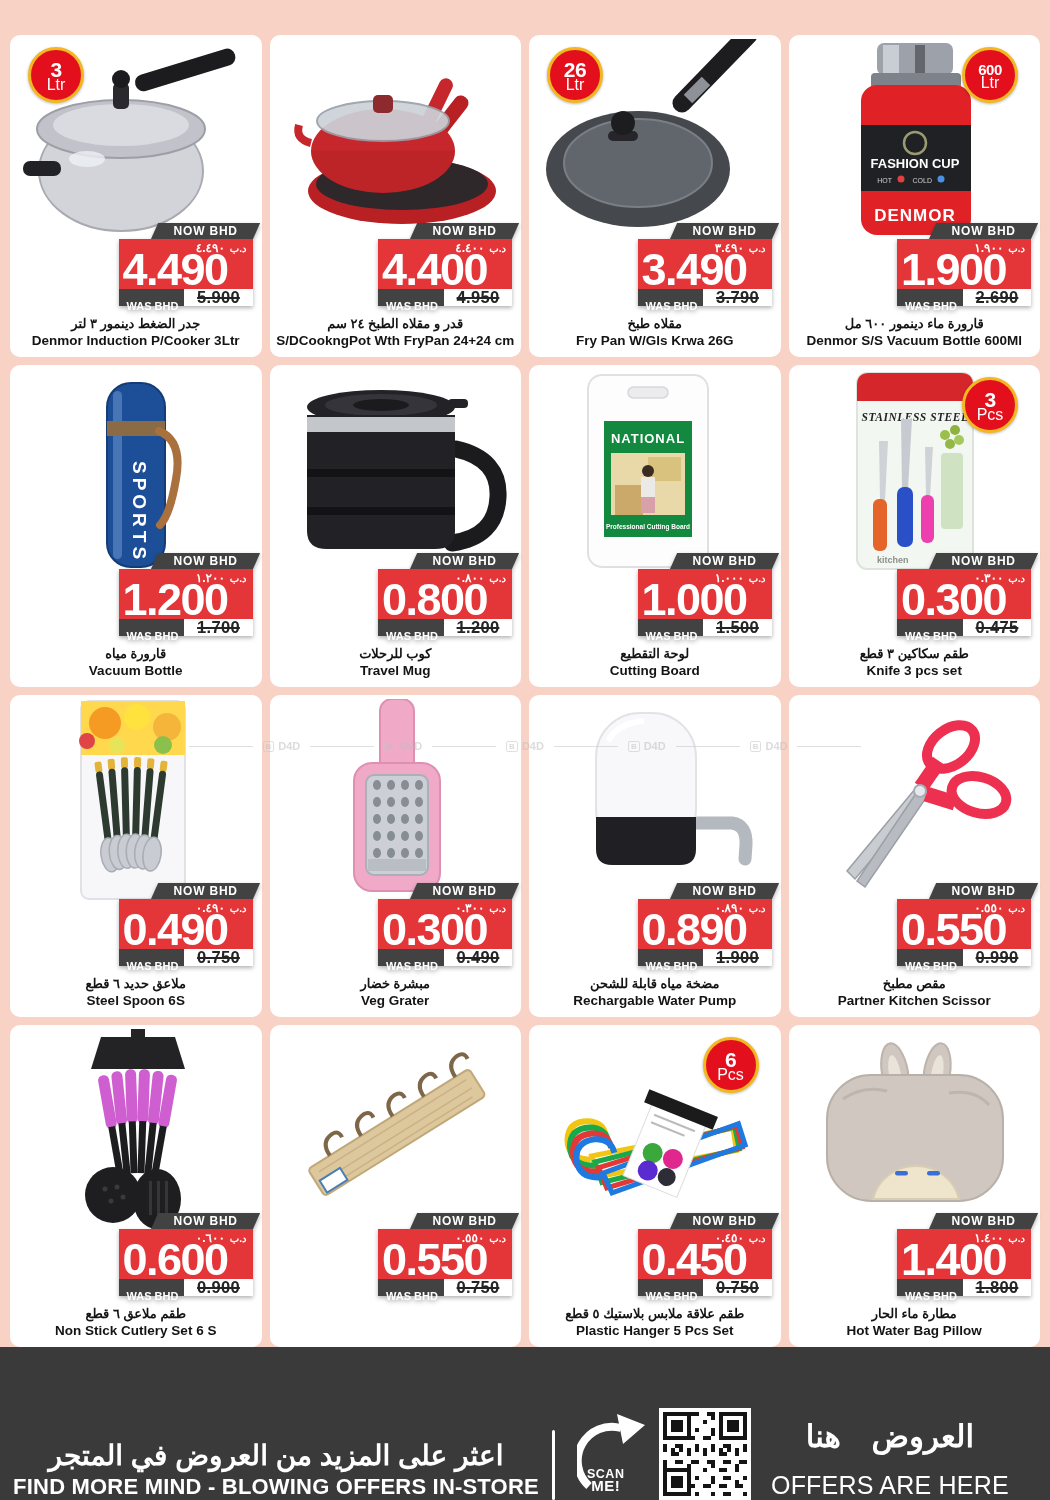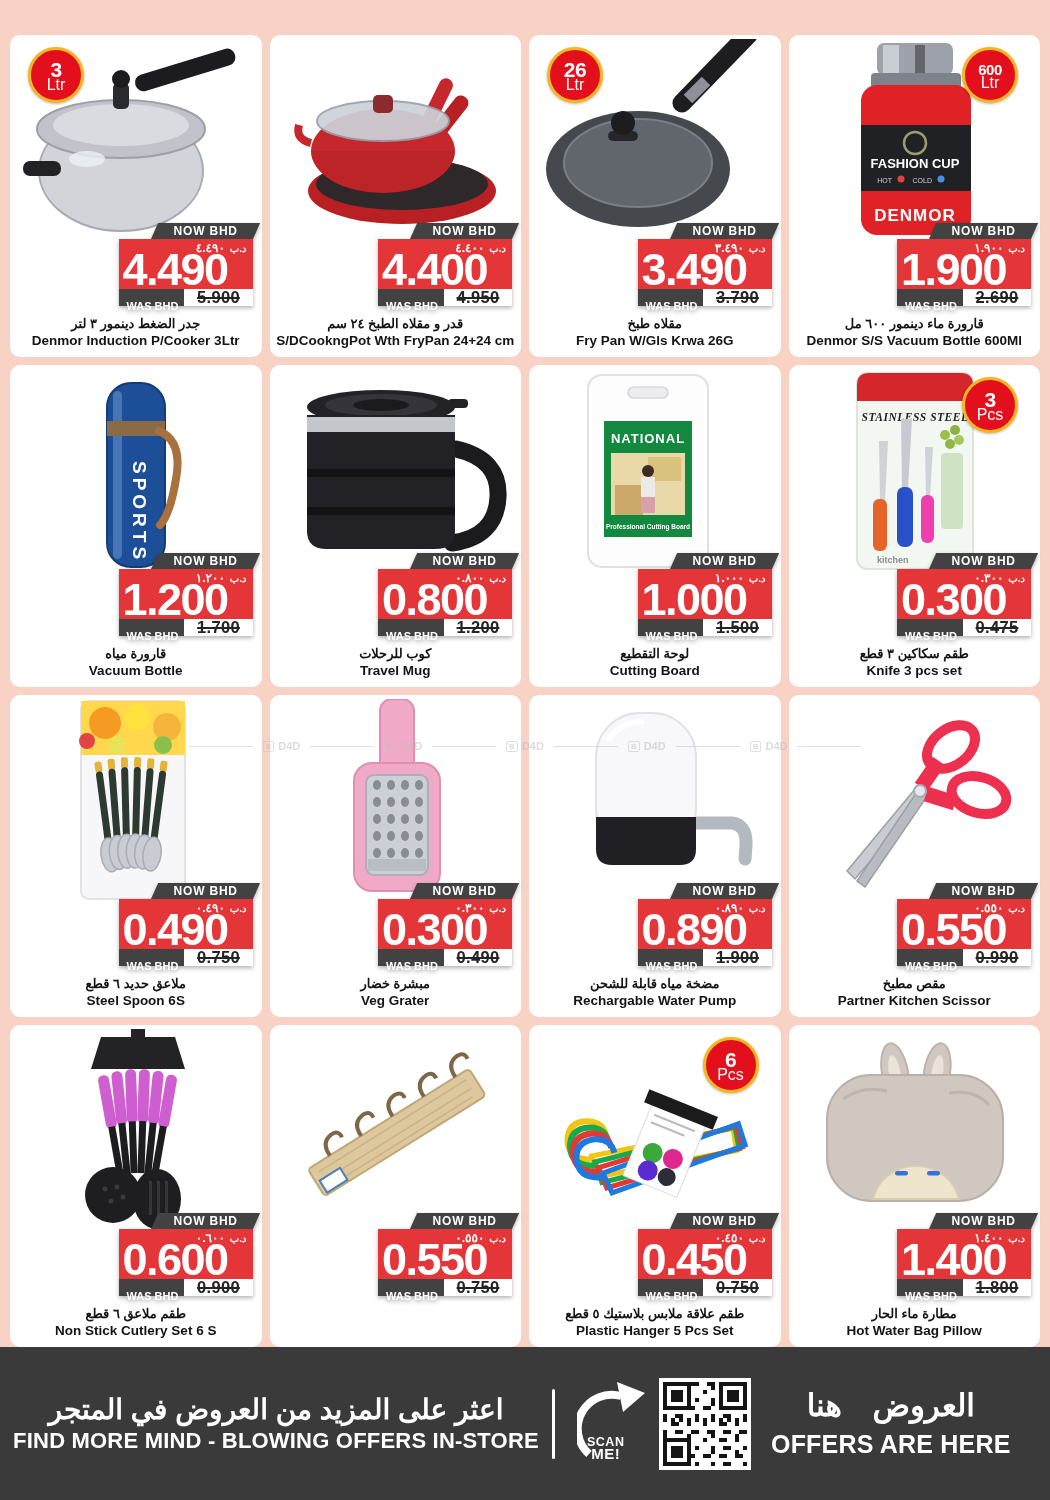--- a/index.html
+++ b/index.html
@@ -25,33 +25,33 @@
   .was-label{background:#424242;color:#fff;font-weight:bold;font-size:11px;display:flex;align-items:center;padding:17px 6px 0 8px;white-space:nowrap;}
   .was-price-box{background:#fff;flex:1;display:flex;align-items:center;justify-content:center;}
   .was-price{color:#242424;font-weight:bold;font-size:16.5px;letter-spacing:.3px;text-decoration:line-through;-webkit-text-decoration:line-through;text-decoration-thickness:2px;}
   .names{position:absolute;left:4px;right:4px;bottom:8px;text-align:center;color:#141414;z-index:4;}
   .name-ar{font-size:13px;font-weight:bold;direction:rtl;line-height:17px;}
   .name-en{font-size:13.5px;font-weight:bold;line-height:16px;margin-top:1px;}
   .watermarks{position:absolute;left:0;right:0;top:740px;display:flex;align-items:center;justify-content:center;gap:10px;color:#bfbfbf;opacity:.55;z-index:7;pointer-events:none;font-size:11px;font-weight:bold;}
   .wm-seg{display:flex;align-items:center;gap:4px;}
   .wm-dash{width:64px;height:1px;background:#c6c6c6;}
   .wm-b{font-style:normal;border:1px solid #c6c6c6;font-size:8px;padding:0 2px;border-radius:2px;}
-  footer{position:absolute;left:0;right:0;bottom:0;top:1347px;background:#3b3a3a;display:flex;align-items:center;color:#fff;}
+  footer{position:absolute;left:0;right:0;bottom:0;top:1347px;background:#3b3a3a;display:flex;align-items:flex-end;color:#fff;}
   .f-left{width:552px;text-align:center;flex:none;}
   .f-left .ar{font-size:28px;font-weight:bold;direction:rtl;line-height:34px;}
   .f-left .en{font-size:22px;font-weight:bold;letter-spacing:.2px;margin-top:1px;}
   .f-divider{width:3px;height:70px;background:#fff;border-radius:2px;flex:none;}
   .f-scan{margin-left:22px;width:72px;height:88px;position:relative;flex:none;}
   .scan-text{position:absolute;left:10px;bottom:8px;text-align:center;line-height:12px;}
   .scan-text b{display:block;font-size:12.5px;letter-spacing:.5px;}
   .scan-text b.l2{font-size:15px;}
   .f-qr{margin-left:10px;flex:none;width:92px;height:92px;}
   .f-right{margin-left:20px;flex:none;text-align:center;}
   .f-right .ar{font-size:31px;font-weight:bold;direction:rtl;word-spacing:22px;line-height:36px;}
-  .f-right .en{font-size:25px;font-weight:bold;letter-spacing:.2px;margin-top:6px;}
+  .f-right .en{font-size:25px;font-weight:normal;letter-spacing:.2px;margin-top:16px;}
 </style>
 </head>
 <body>
 
 <div class="page">
   <div class="grid" id="grid">
   <article class="card">
     <span class="badge left">
       <b>3</b>
           <i>Ltr</i>

